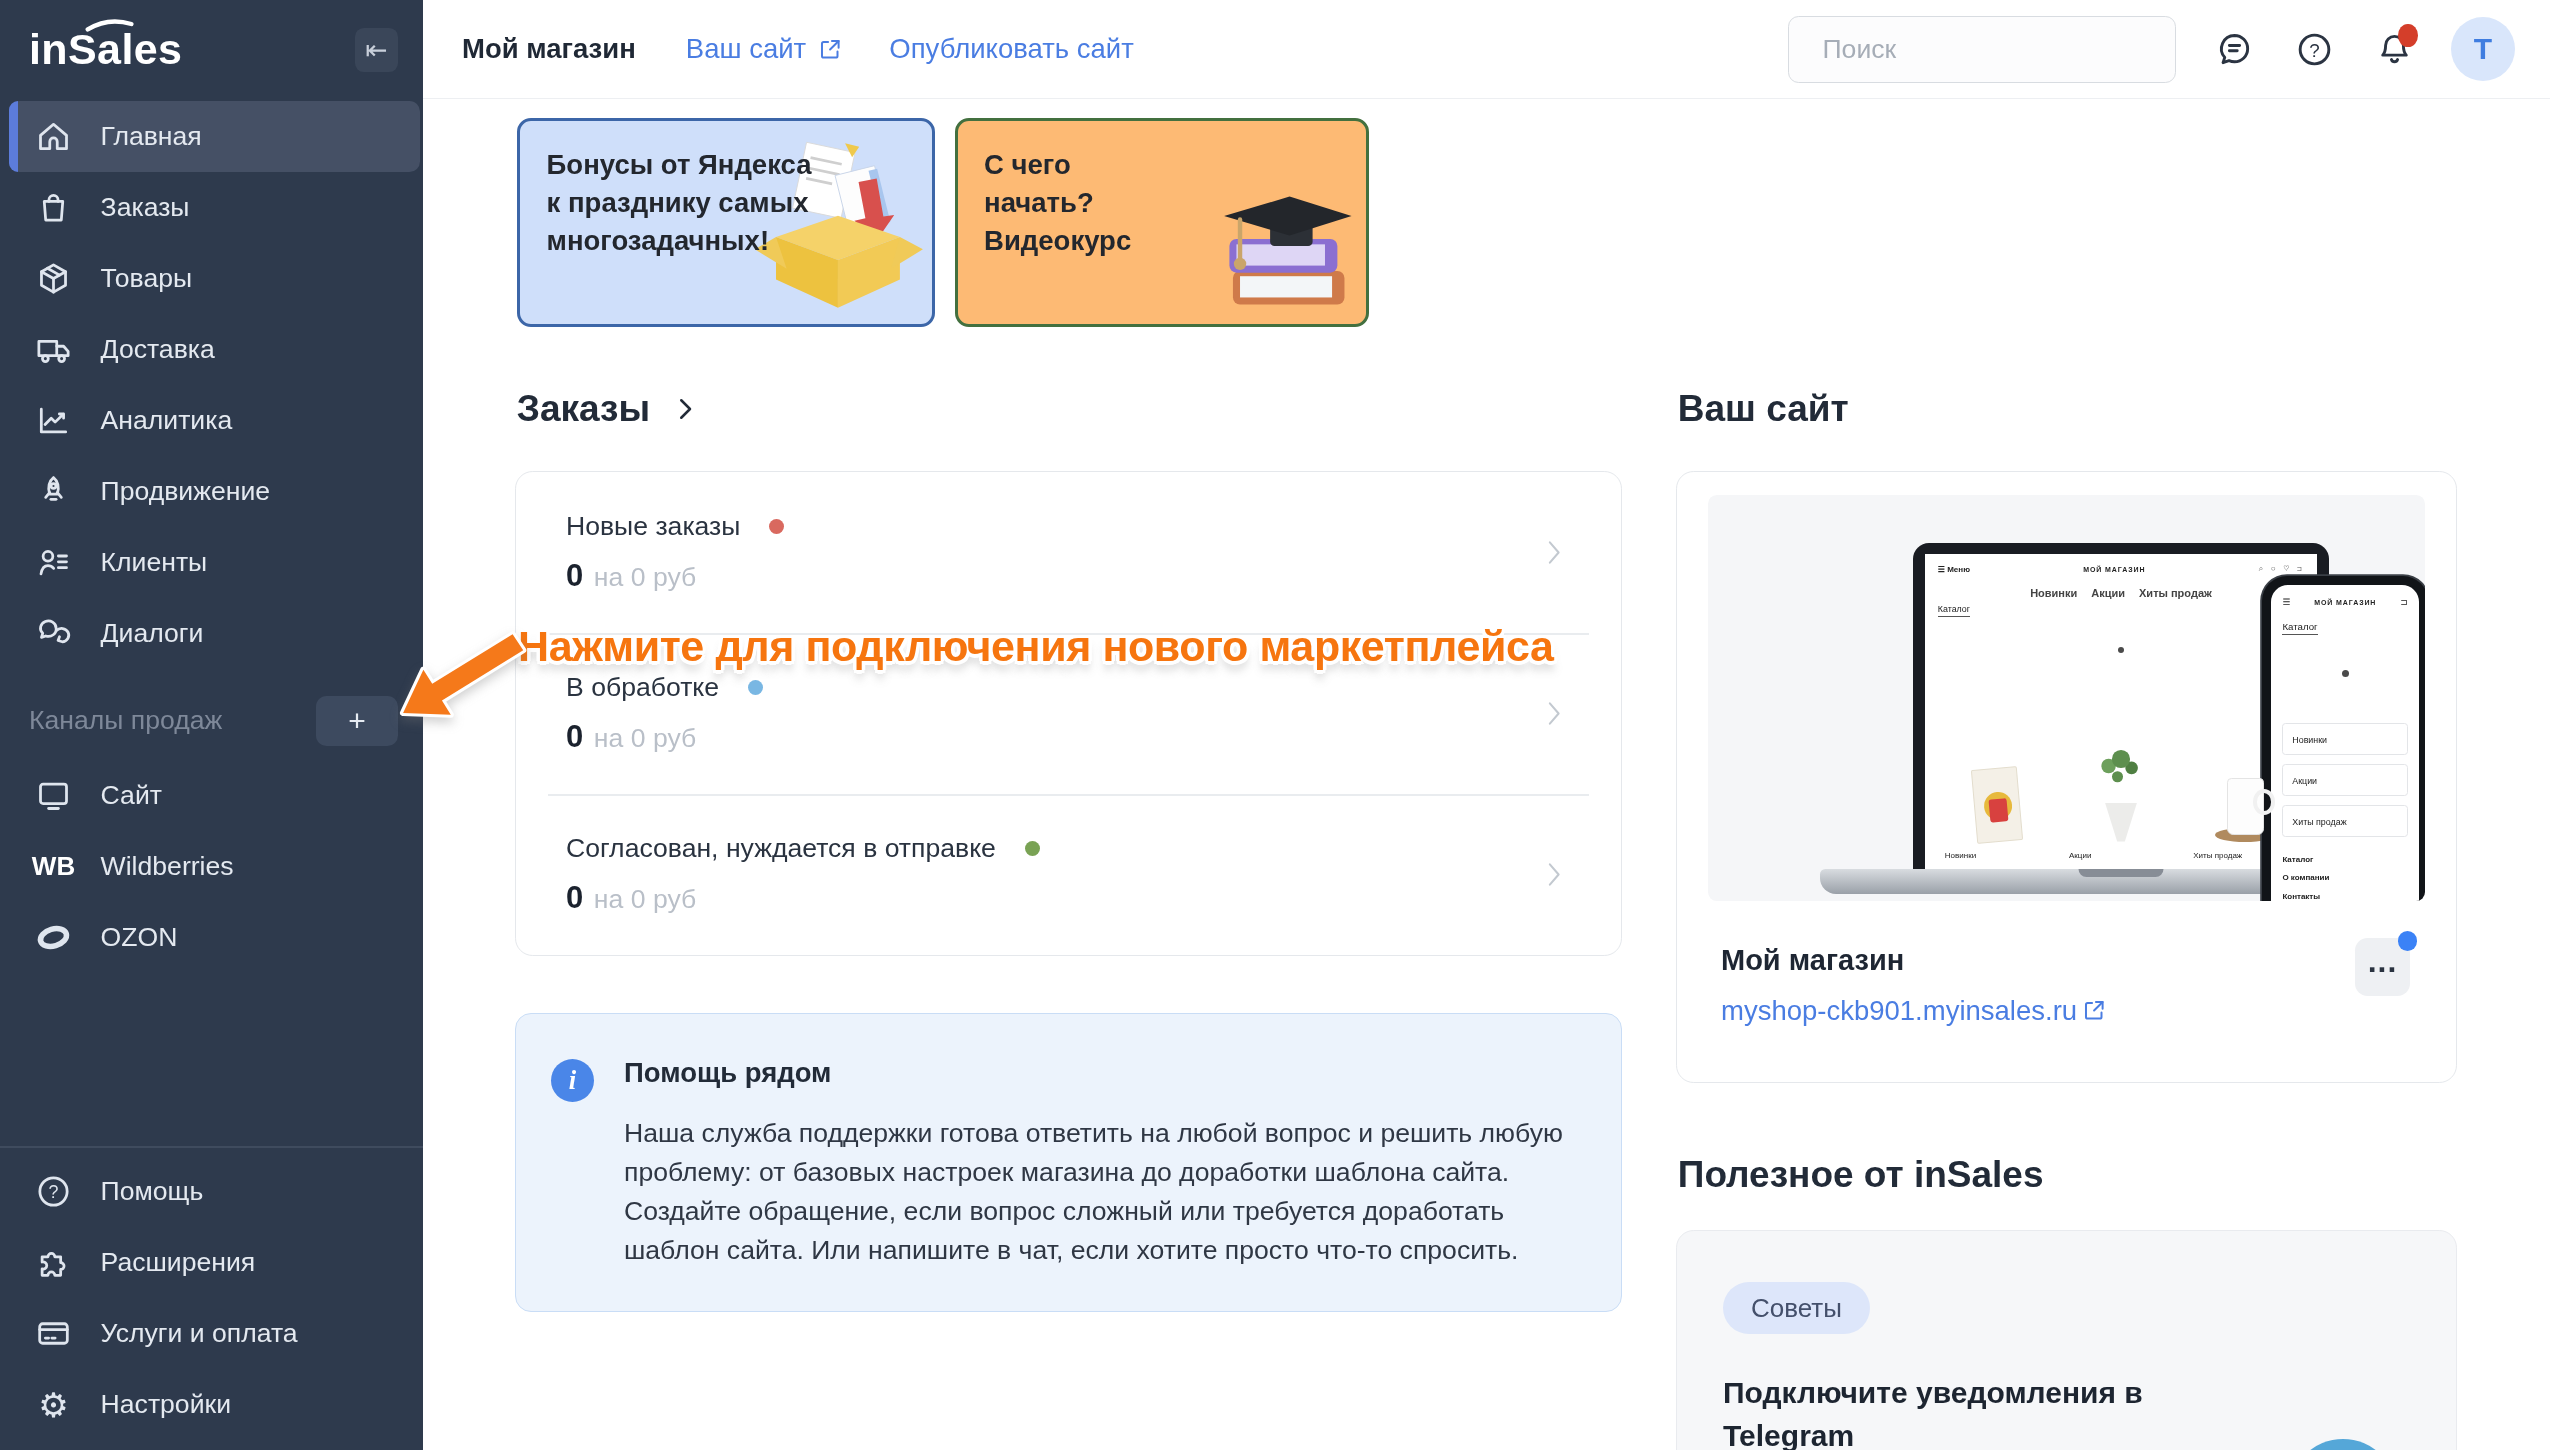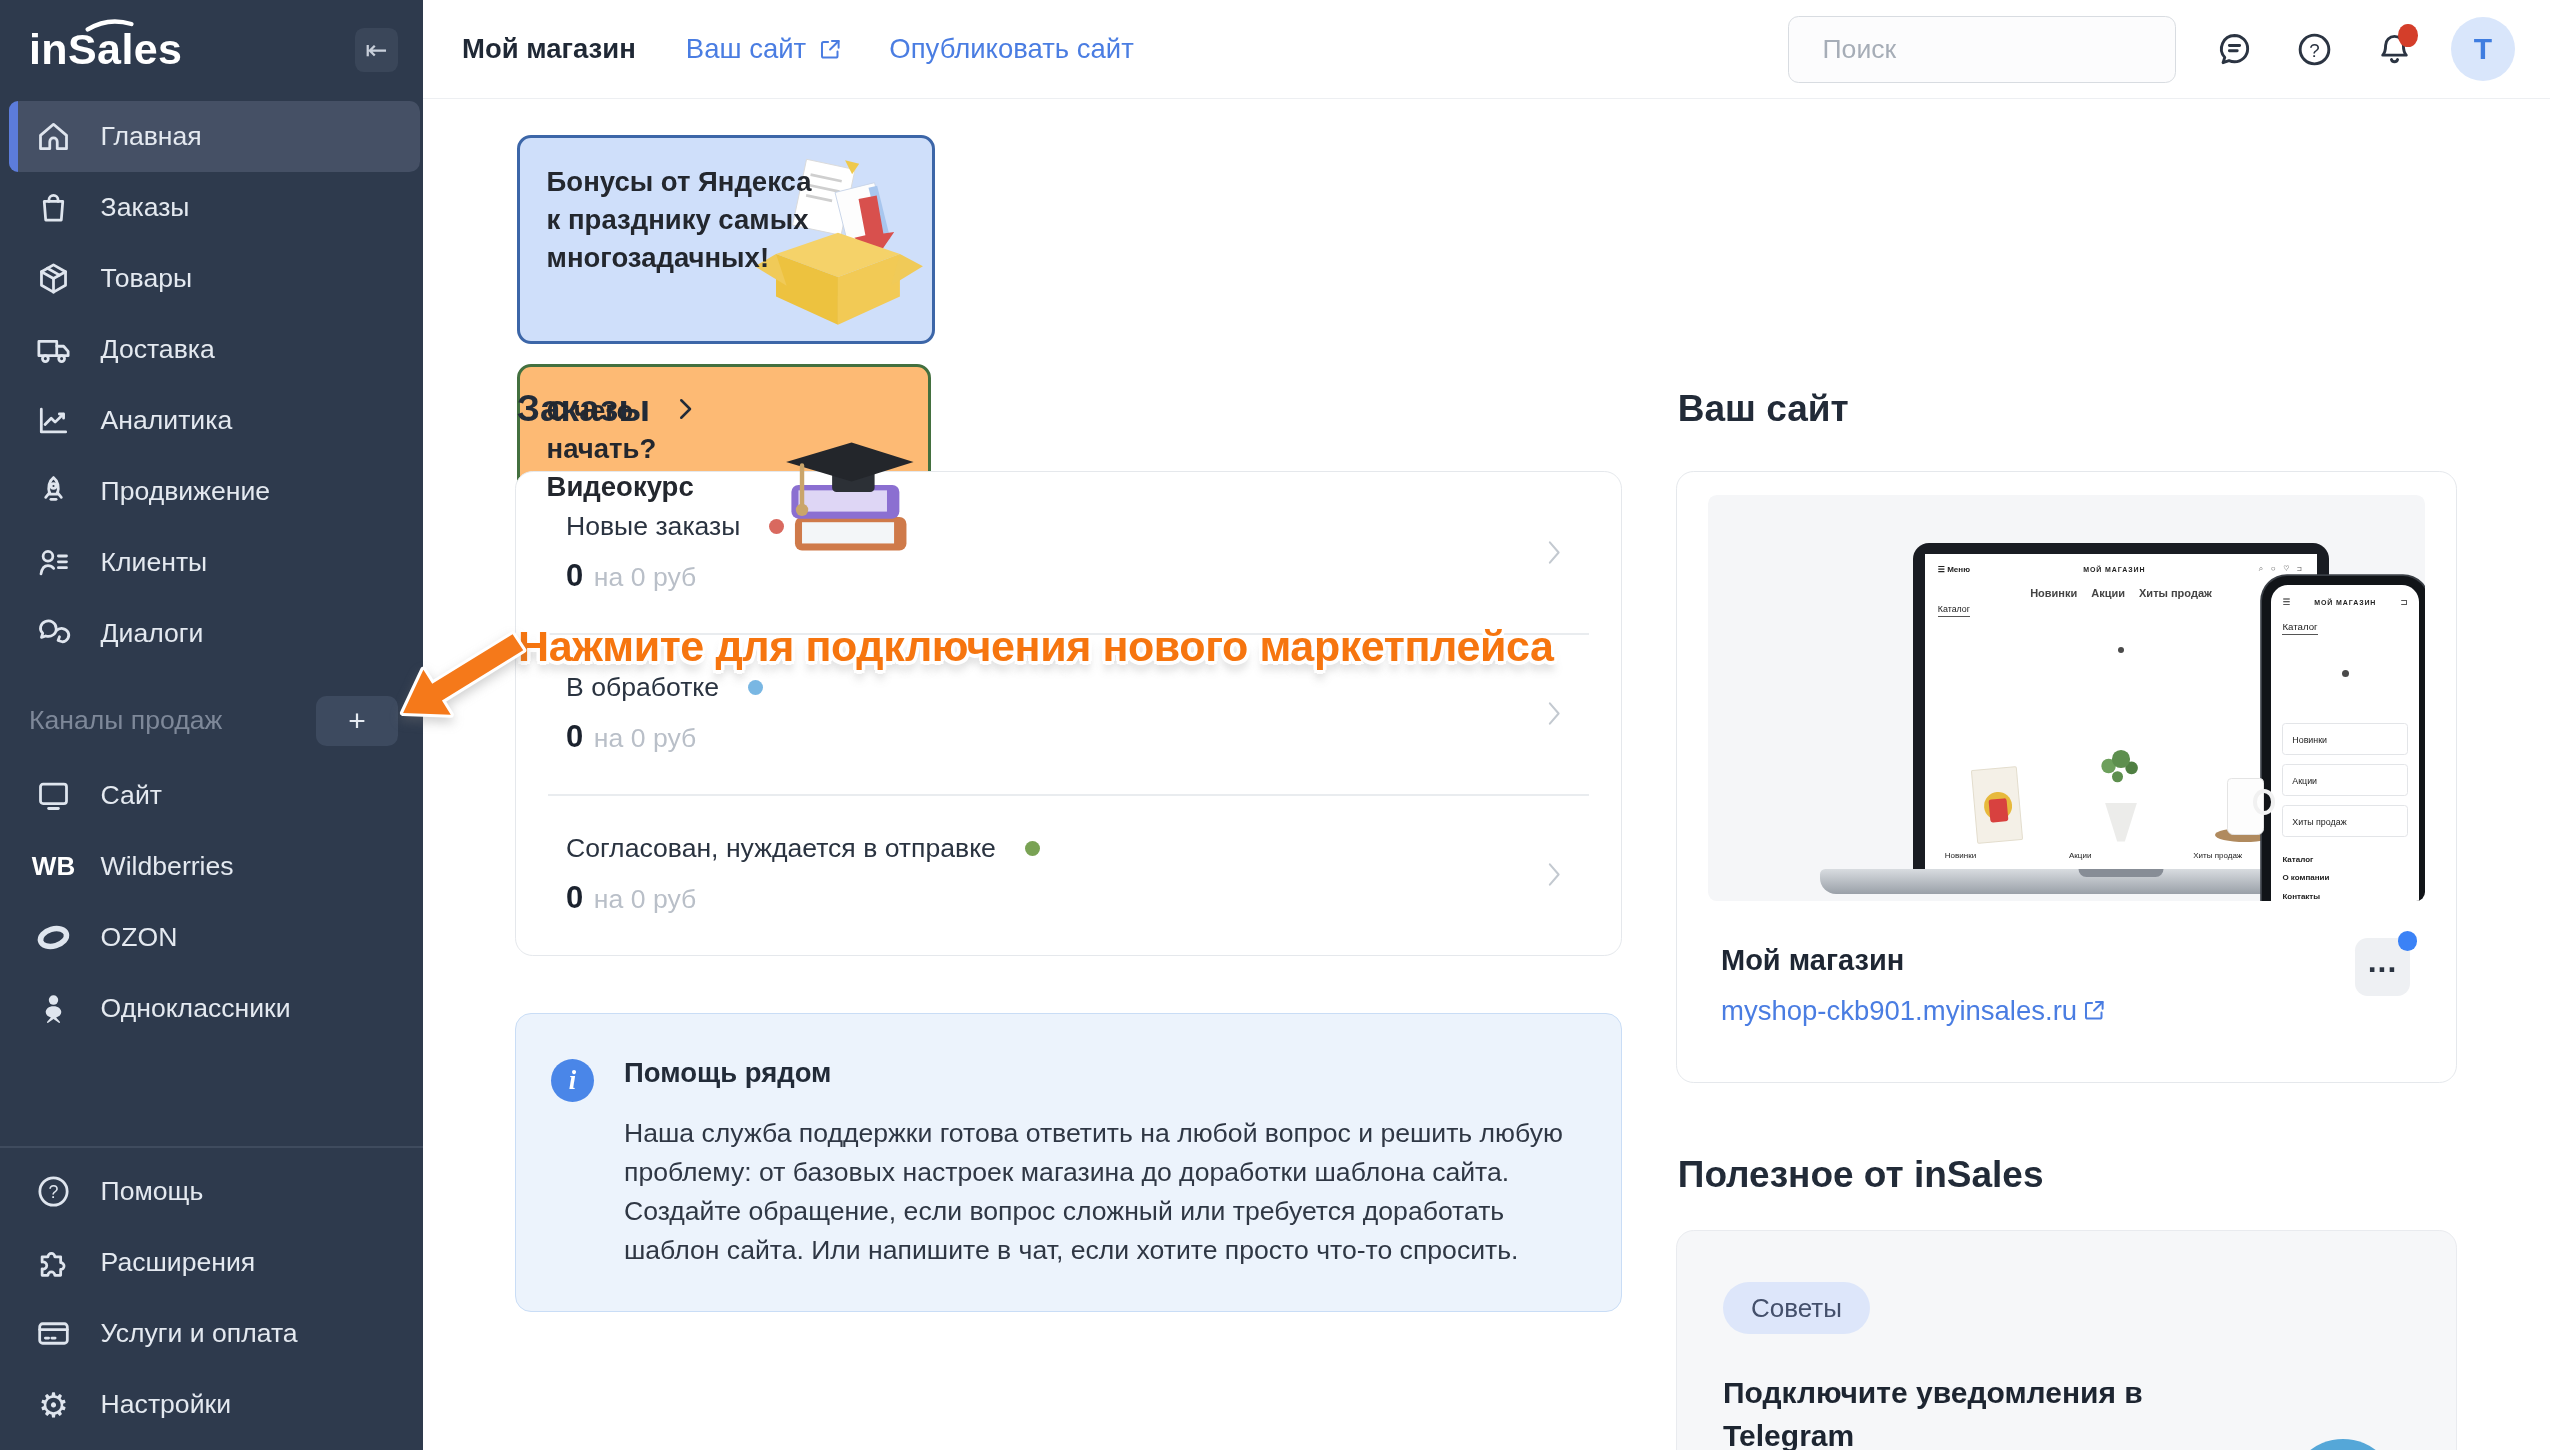--- a/index.html
+++ b/index.html
@@ -36,21 +36,21 @@
   .tb-spacer { flex:1; }
   .searchbox { width:388px; height:67px; border:1.8px solid #d8dce1; border-radius:10.6px; background:#fcfcfd; display:flex; align-items:center; padding:0 19.5px; gap:14px; }
   .searchbox input { flex:1; border:none; outline:none; background:transparent; font-size:26.6px; color:#333; font-family:"Liberation Sans",sans-serif; }
   .searchbox input::placeholder { color:#a6adb7; }
   .tb-icon { width:43px; height:43px; margin-left:37px; display:flex; align-items:center; justify-content:center; color:#2b3442; cursor:pointer; position:relative; }
   .tb-icon svg { width:41px; height:41px; }
   .bell-dot { position:absolute; top:-3.5px; right:-1.8px; width:19.5px; height:23px; border-radius:50%; background:#d43e2a; }
   .avatar { width:64px; height:64px; border-radius:50%; background:#d9e6fb; color:#3f7de0; font-size:30px; font-weight:600; display:flex; align-items:center; justify-content:center; margin-left:35px; cursor:pointer; flex:none; }
 
   
-  .banners { position:absolute; left:94px; top:135px; display:flex; gap:19.5px;flex-direction:column; }
+  .banners { position:absolute; left:94px; top:118px; display:flex; gap:19.5px; }
   .banner { width:418px; height:209px; border-radius:14px; border:3.5px solid; padding:25px 26.6px; position:relative; overflow:hidden; cursor:pointer; }
   .banner.blue { background:#cfdffa; border-color:#3c66a8; }
   .banner.green { background:#fdba74; border-color:#43703f; width:414px; }
   .banner-title { font-size:27.5px; font-weight:600; color:#23272e; line-height:38px; width:266px; position:relative; z-index:2; }
   .banner.green .banner-title { width:195px; }
   .banner-art { position:absolute; right:1.8px; bottom:0; z-index:1; }
 
   
   .orders-col { position:absolute; left:92px; top:388px; width:1107px; }
   .section-h { font-size:37px; font-weight:700; color:#222b38; display:flex; align-items:center; gap:19.5px; margin:0 0 41px 1.8px; }
@@ -248,29 +248,20 @@
         <span class="nlabel">Wildberries</span>
       </div>
       <div class="nav-item">
         <span class="nicon">
             <svg viewBox="0 0 24 24" fill="none" stroke="currentColor">
               <ellipse cx="12" cy="12" rx="8.2" ry="5.2" stroke-width="3.4" transform="rotate(-16 12 12)"></ellipse>
             </svg>
           </span>
         <span class="nlabel">OZON</span>
       </div>
-      <div class="nav-item">
-        <span class="nicon">
-            <svg viewBox="0 0 24 24" fill="currentColor" stroke="none">
-              <circle cx="12" cy="6.8" r="2.9"></circle>
-              <path d="M12 10.6 c-3 0 -4.8 1.7 -4.8 3.6 c0 1.6 1.3 2.9 3.2 3.3 l-2.3 2.7 c-.35 .42 .2 .95 .62 .62 l3.28 -2.3 l3.28 2.3 c.42 .33 .97 -.2 .62 -.62 l-2.3 -2.7 c1.9 -.4 3.2 -1.7 3.2 -3.3 c0 -1.9 -1.8 -3.6 -4.8 -3.6 z"></path>
-            </svg>
-          </span>
-        <span class="nlabel">Одноклассники</span>
-      </div>
     </nav>
 
     <div class="sb-divider"></div>
 
     <nav class="footer-list">
       <div class="nav-item">
         <span class="nicon">
             <svg viewBox="0 0 24 24" fill="none" stroke="currentColor" stroke-width="1.7" style="font-size:30px">
               <circle cx="12" cy="12" r="8.4"></circle>
               <text x="12" y="16.2" text-anchor="middle" font-size="11" fill="currentColor" stroke="none" font-family="Liberation Sans, sans-serif">?</text>

